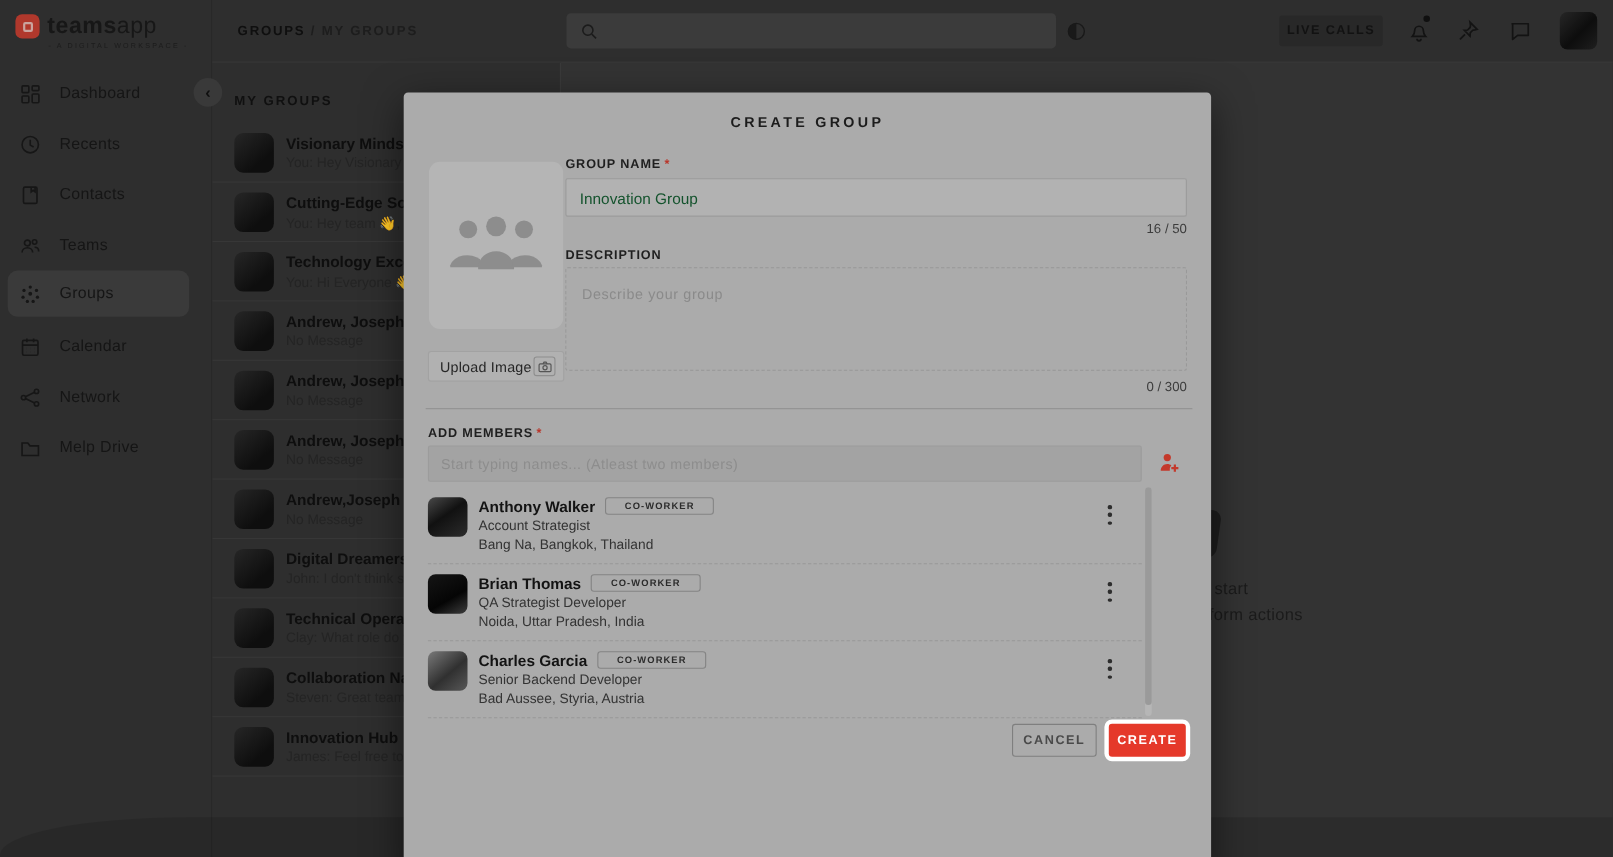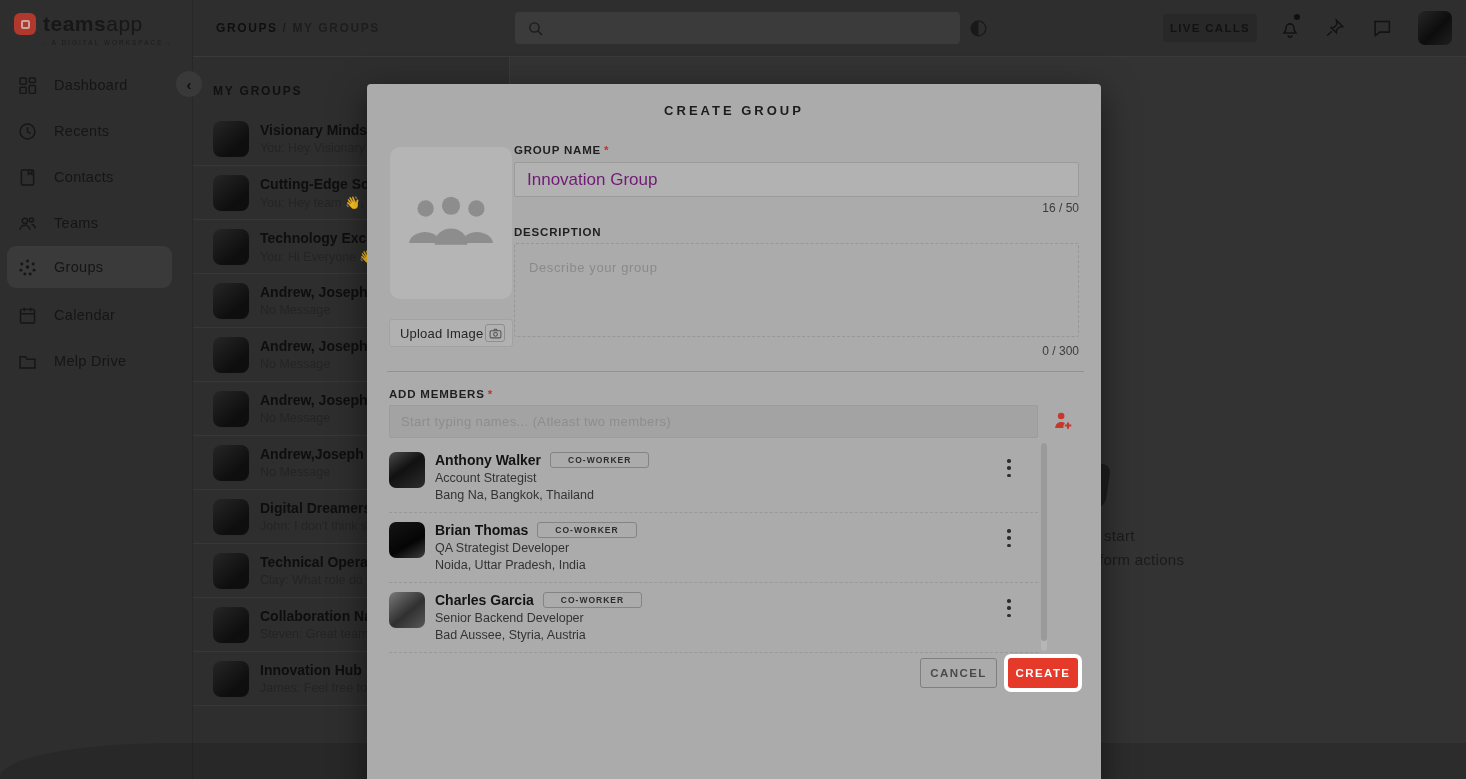--- a/index.html
+++ b/index.html
@@ -96,21 +96,21 @@
   #uploadbtn .ul { font-size:13px; color:#262626; letter-spacing:.2px; }
   #uploadbtn .cam { width:20px; height:18px; border:1px solid #8e8e8e; border-radius:3px;
     display:flex; align-items:center; justify-content:center; color:#555; }
   #uploadbtn .cam svg { width:13px; height:11px; }
 
   .flabel { position:absolute; font-size:11.5px; font-weight:700; letter-spacing:.8px;
     color:#1f1f1f; }
   .req { color:#b9352a; margin-left:3px; }
   #gn-input { position:absolute; left:147px; top:78px; width:565px; height:35px;
     background:#b2b2b2; border:1px solid #9b9b9b; border-radius:2px; padding:0 12px;
-    font-size:17px; color:#701a75; outline:none;
+    font-size:14px; color:#14532d; outline:none;
     font-family:"Liberation Sans", sans-serif; }
   .counter { position:absolute; font-size:12px; color:#3c3c3c; text-align:right; }
   #desc-input { position:absolute; left:147px; top:159px; width:565px; height:94px;
     background:transparent; border:1px dashed #979797; border-radius:2px;
     padding:16px 14px; font-size:13px; letter-spacing:.6px; color:#333; resize:none;
     outline:none; font-family:"Liberation Sans", sans-serif; }
   #desc-input::placeholder { color:#8a8a8a; opacity:1; }
   #mdivider { position:absolute; left:20px; top:287px; width:697px; height:0;
     border-top:1px solid #929292; }
 
@@ -217,20 +217,29 @@
     <div class="nav-item">
       <svg viewBox="0 0 24 24" fill="none" stroke="currentColor" stroke-width="1.7">
           <rect x="4" y="5" width="16" height="15.5" rx="1.5"></rect>
           <path d="M4 10h16M8.5 3v4M15.5 3v4"></path>
           <path d="M8 13.5h.1M12 13.5h.1M16 13.5h.1M8 17h.1M12 17h.1M16 17h.1" stroke-width="2.2"></path>
         </svg>
       <span class="nav-label">Calendar</span>
     </div>
     <div class="nav-item">
       <svg viewBox="0 0 24 24" fill="none" stroke="currentColor" stroke-width="1.7">
+          <circle cx="5" cy="12" r="2.2"></circle>
+          <circle cx="18.5" cy="5.5" r="2.2"></circle>
+          <circle cx="18.5" cy="18.5" r="2.2"></circle>
+          <path d="M7 11l9.5-4.5M7 13l9.5 4.5"></path>
+        </svg>
+      <span class="nav-label">Network</span>
+    </div>
+    <div class="nav-item">
+      <svg viewBox="0 0 24 24" fill="none" stroke="currentColor" stroke-width="1.7">
           <path d="M3.5 6.5v13h17v-10h-8.8l-2.2-3z"></path>
         </svg>
       <span class="nav-label">Melp Drive</span>
     </div>
   </div>
 </div>
 
 <div id="header">
   <div id="crumb">
     <span class="c1">GROUPS</span>

